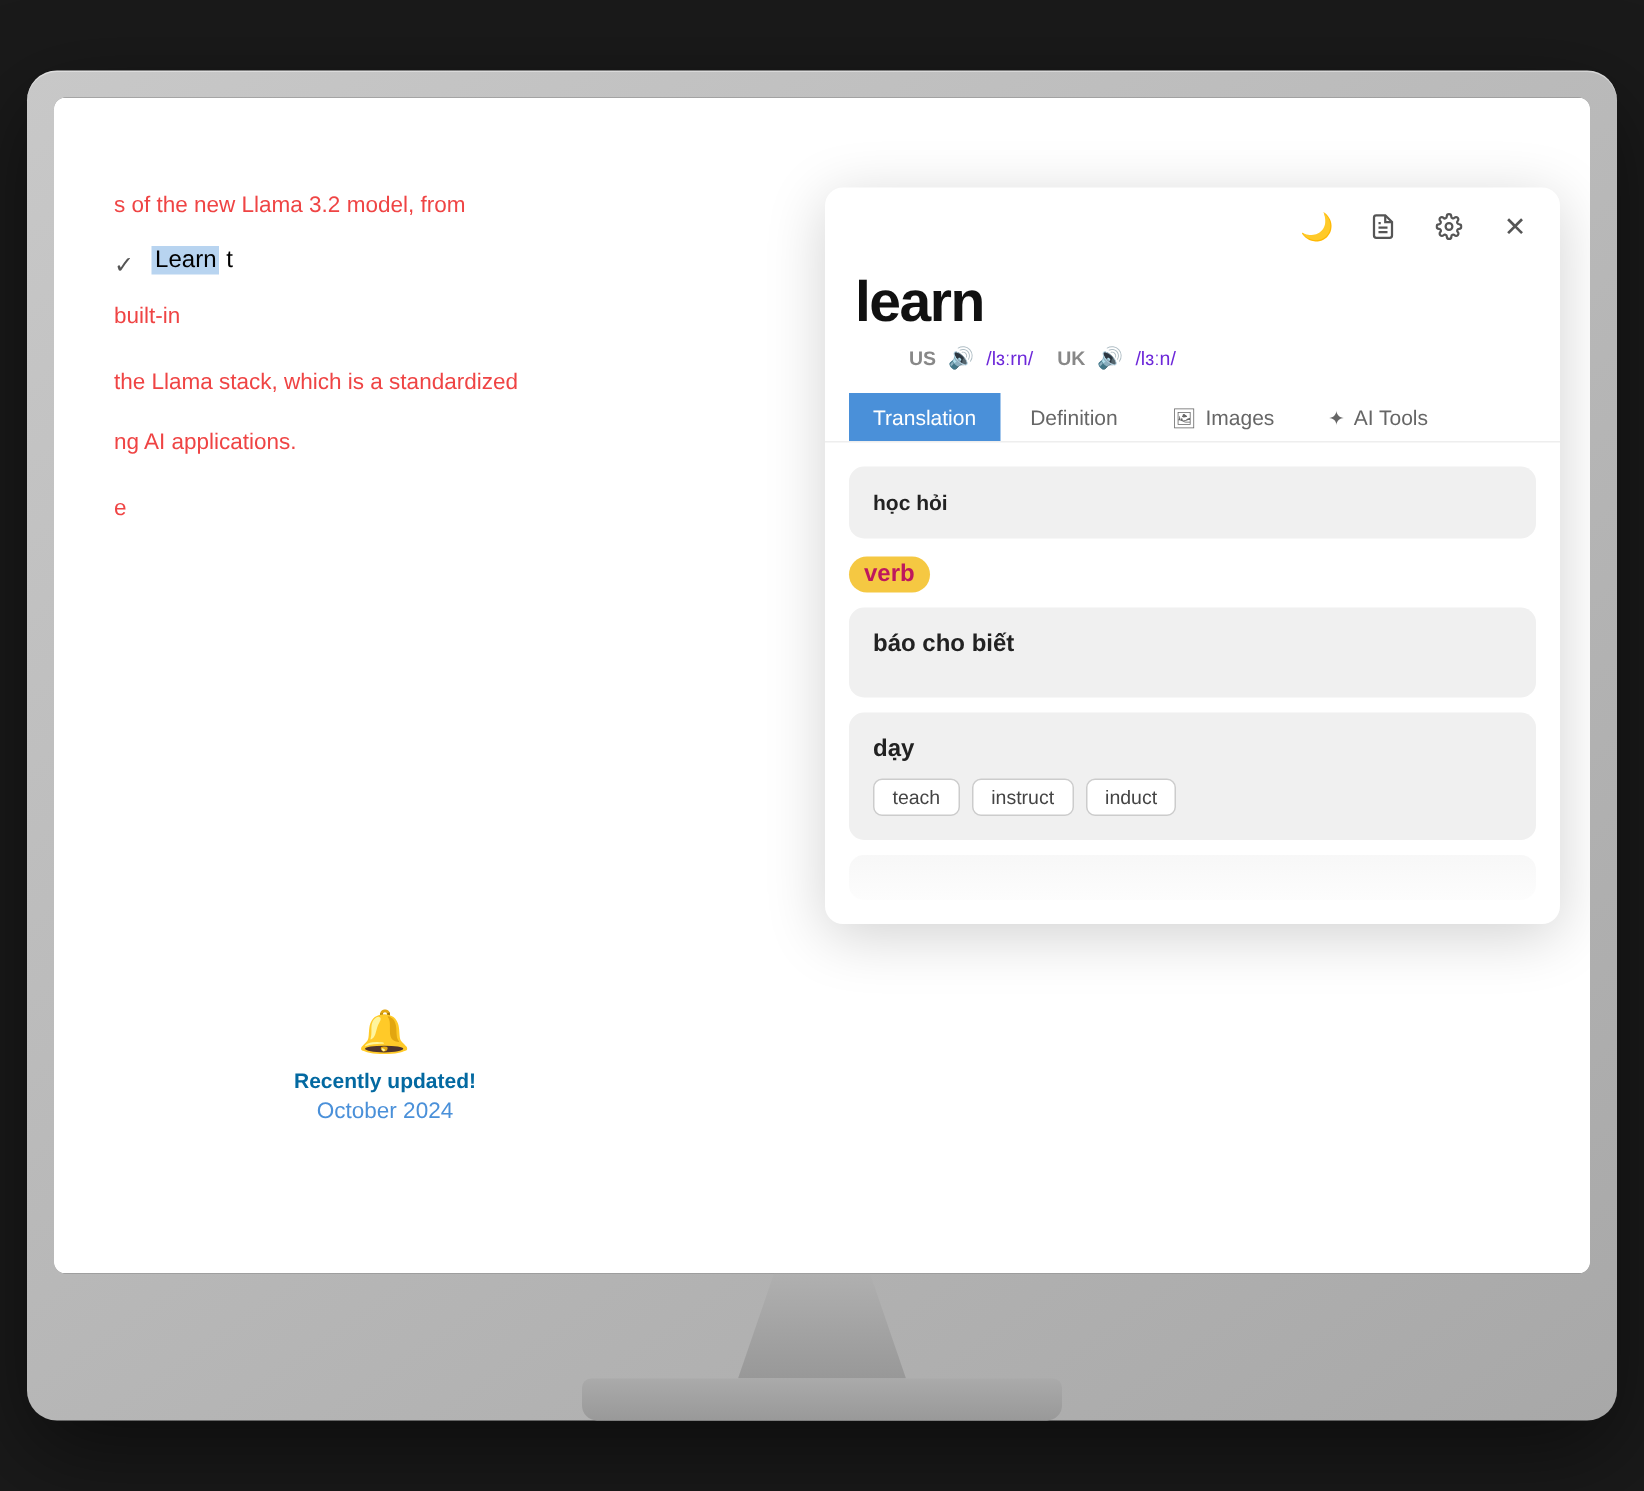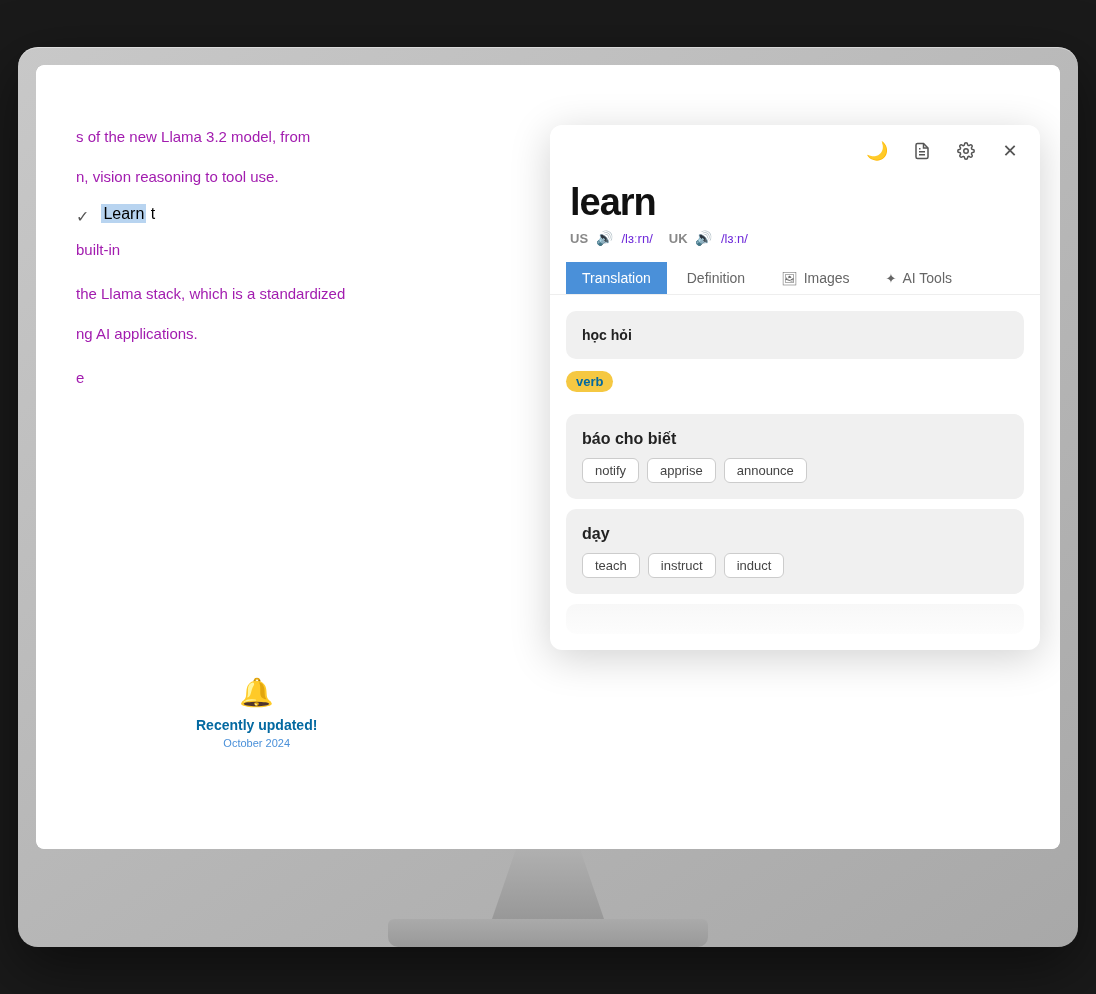--- a/index.html
+++ b/index.html
@@ -50,21 +50,21 @@
       top: 0;
       left: 0;
       width: 100%;
       height: 100%;
       background: white;
       padding: 60px 40px;
     }
 
     .page-text {
       font-size: 15px;
-      color: #a21caf;
+      color: #ef4444;
       line-height: 1.6;
       margin-bottom: 16px;
     }
 
     .checkmark-row {
       display: flex;
       align-items: flex-start;
       gap: 12px;
       margin-bottom: 12px;
     }
@@ -94,21 +94,21 @@
       margin-bottom: 8px;
     }
 
     .recently-updated {
       font-weight: 700;
       font-size: 14px;
       color: #0369a1;
     }
 
     .update-date {
-      font-size: 11px;
+      font-size: 15px;
       color: #4a90d9;
       margin-top: 4px;
     }
 
     
     .dict-popup {
       position: absolute;
       top: 60px;
       right: 20px;
       width: 490px;
@@ -149,20 +149,21 @@
       color: #111;
       letter-spacing: -1px;
       margin-bottom: 6px;
     }
 
     .pronunciation-row {
       display: flex;
       align-items: center;
       gap: 8px;
       flex-wrap: wrap;
+      margin-left: 36px;
     }
 
     .pron-region {
       font-size: 13px;
       font-weight: 600;
       color: #888;
     }
 
     .speaker-icon {
       color: #888;
@@ -236,26 +237,26 @@
 
     .translation-main {
       font-size: 14px;
       font-weight: 600;
       color: #222;
     }
 
     .verb-badge {
       display: inline-block;
       background: #f5c842;
-      color: #0369a1;
-      font-size: 13px;
+      color: #be185d;
+      font-size: 16px;
       font-weight: 600;
       padding: 3px 10px;
       border-radius: 12px;
-      margin-bottom: 12px;
+      margin-bottom: 0;
     }
 
     .translation-entry {
       background: #f0f0f0;
       border-radius: 10px;
       padding: 16px;
       margin-bottom: 10px;
     }
 
     .entry-vietnamese {
@@ -306,21 +307,20 @@
 </head>
 <body>
 
 <div class="monitor-outer">
   <div class="screen-bezel">
     <div class="screen">
 
       <div class="page-content">
 
         <p class="page-text">s of the new Llama 3.2 model, from</p>
-        <p class="page-text">n, vision reasoning to tool use.</p>
 
         <div class="checkmark-row">
           <span class="checkmark">✓</span>
           <span>
             <span class="highlighted-text">Learn</span> t
           </span>
         </div>
         <p class="page-text">built-in</p>
 
         <p class="page-text" style="margin-top: 20px;">the Llama stack, which is a standardized</p>
@@ -387,25 +387,20 @@
           <div class="translation-card">
             <div class="translation-main">học hỏi</div>
           </div>
 
           <div style="margin-bottom: 10px;">
             <span class="verb-badge">verb</span>
           </div>
 
           <div class="translation-entry">
             <div class="entry-vietnamese">báo cho biết</div>
-            <div class="synonyms">
-              <span class="synonym-tag">notify</span>
-              <span class="synonym-tag">apprise</span>
-              <span class="synonym-tag">announce</span>
-            </div>
           </div>
 
           <div class="translation-entry">
             <div class="entry-vietnamese">dạy</div>
             <div class="synonyms">
               <span class="synonym-tag">teach</span>
               <span class="synonym-tag">instruct</span>
               <span class="synonym-tag">induct</span>
             </div>
           </div>

